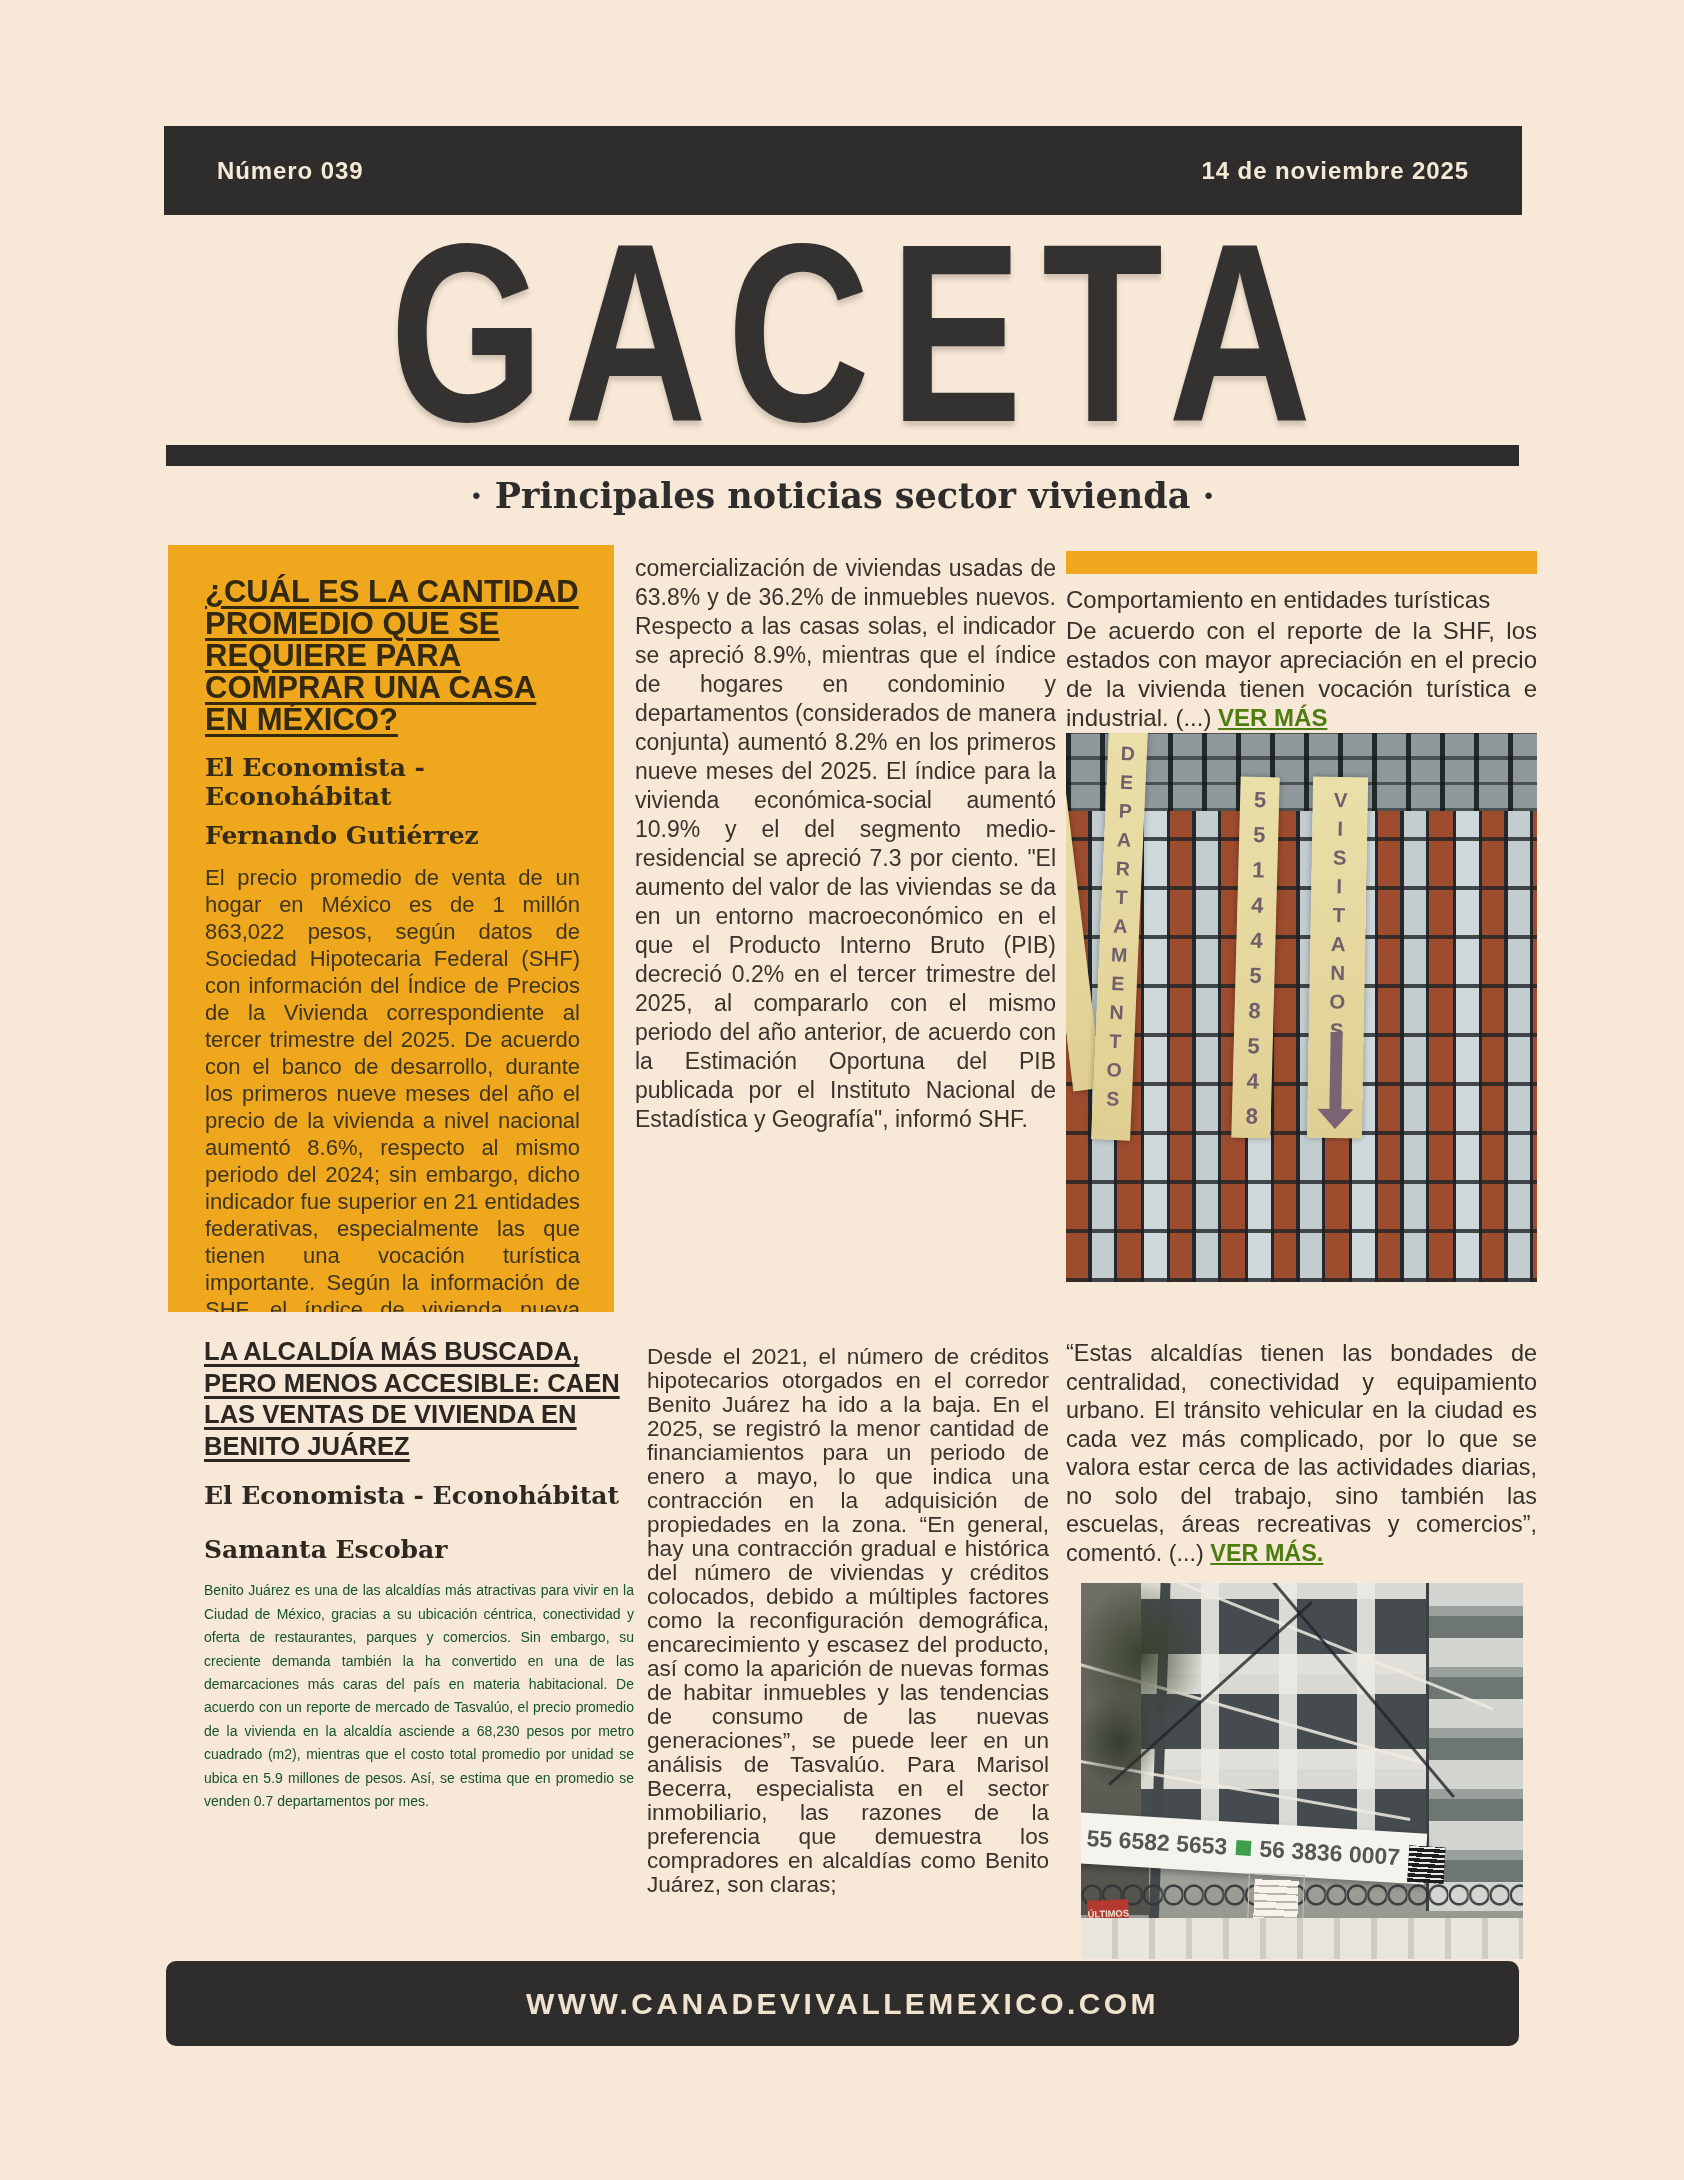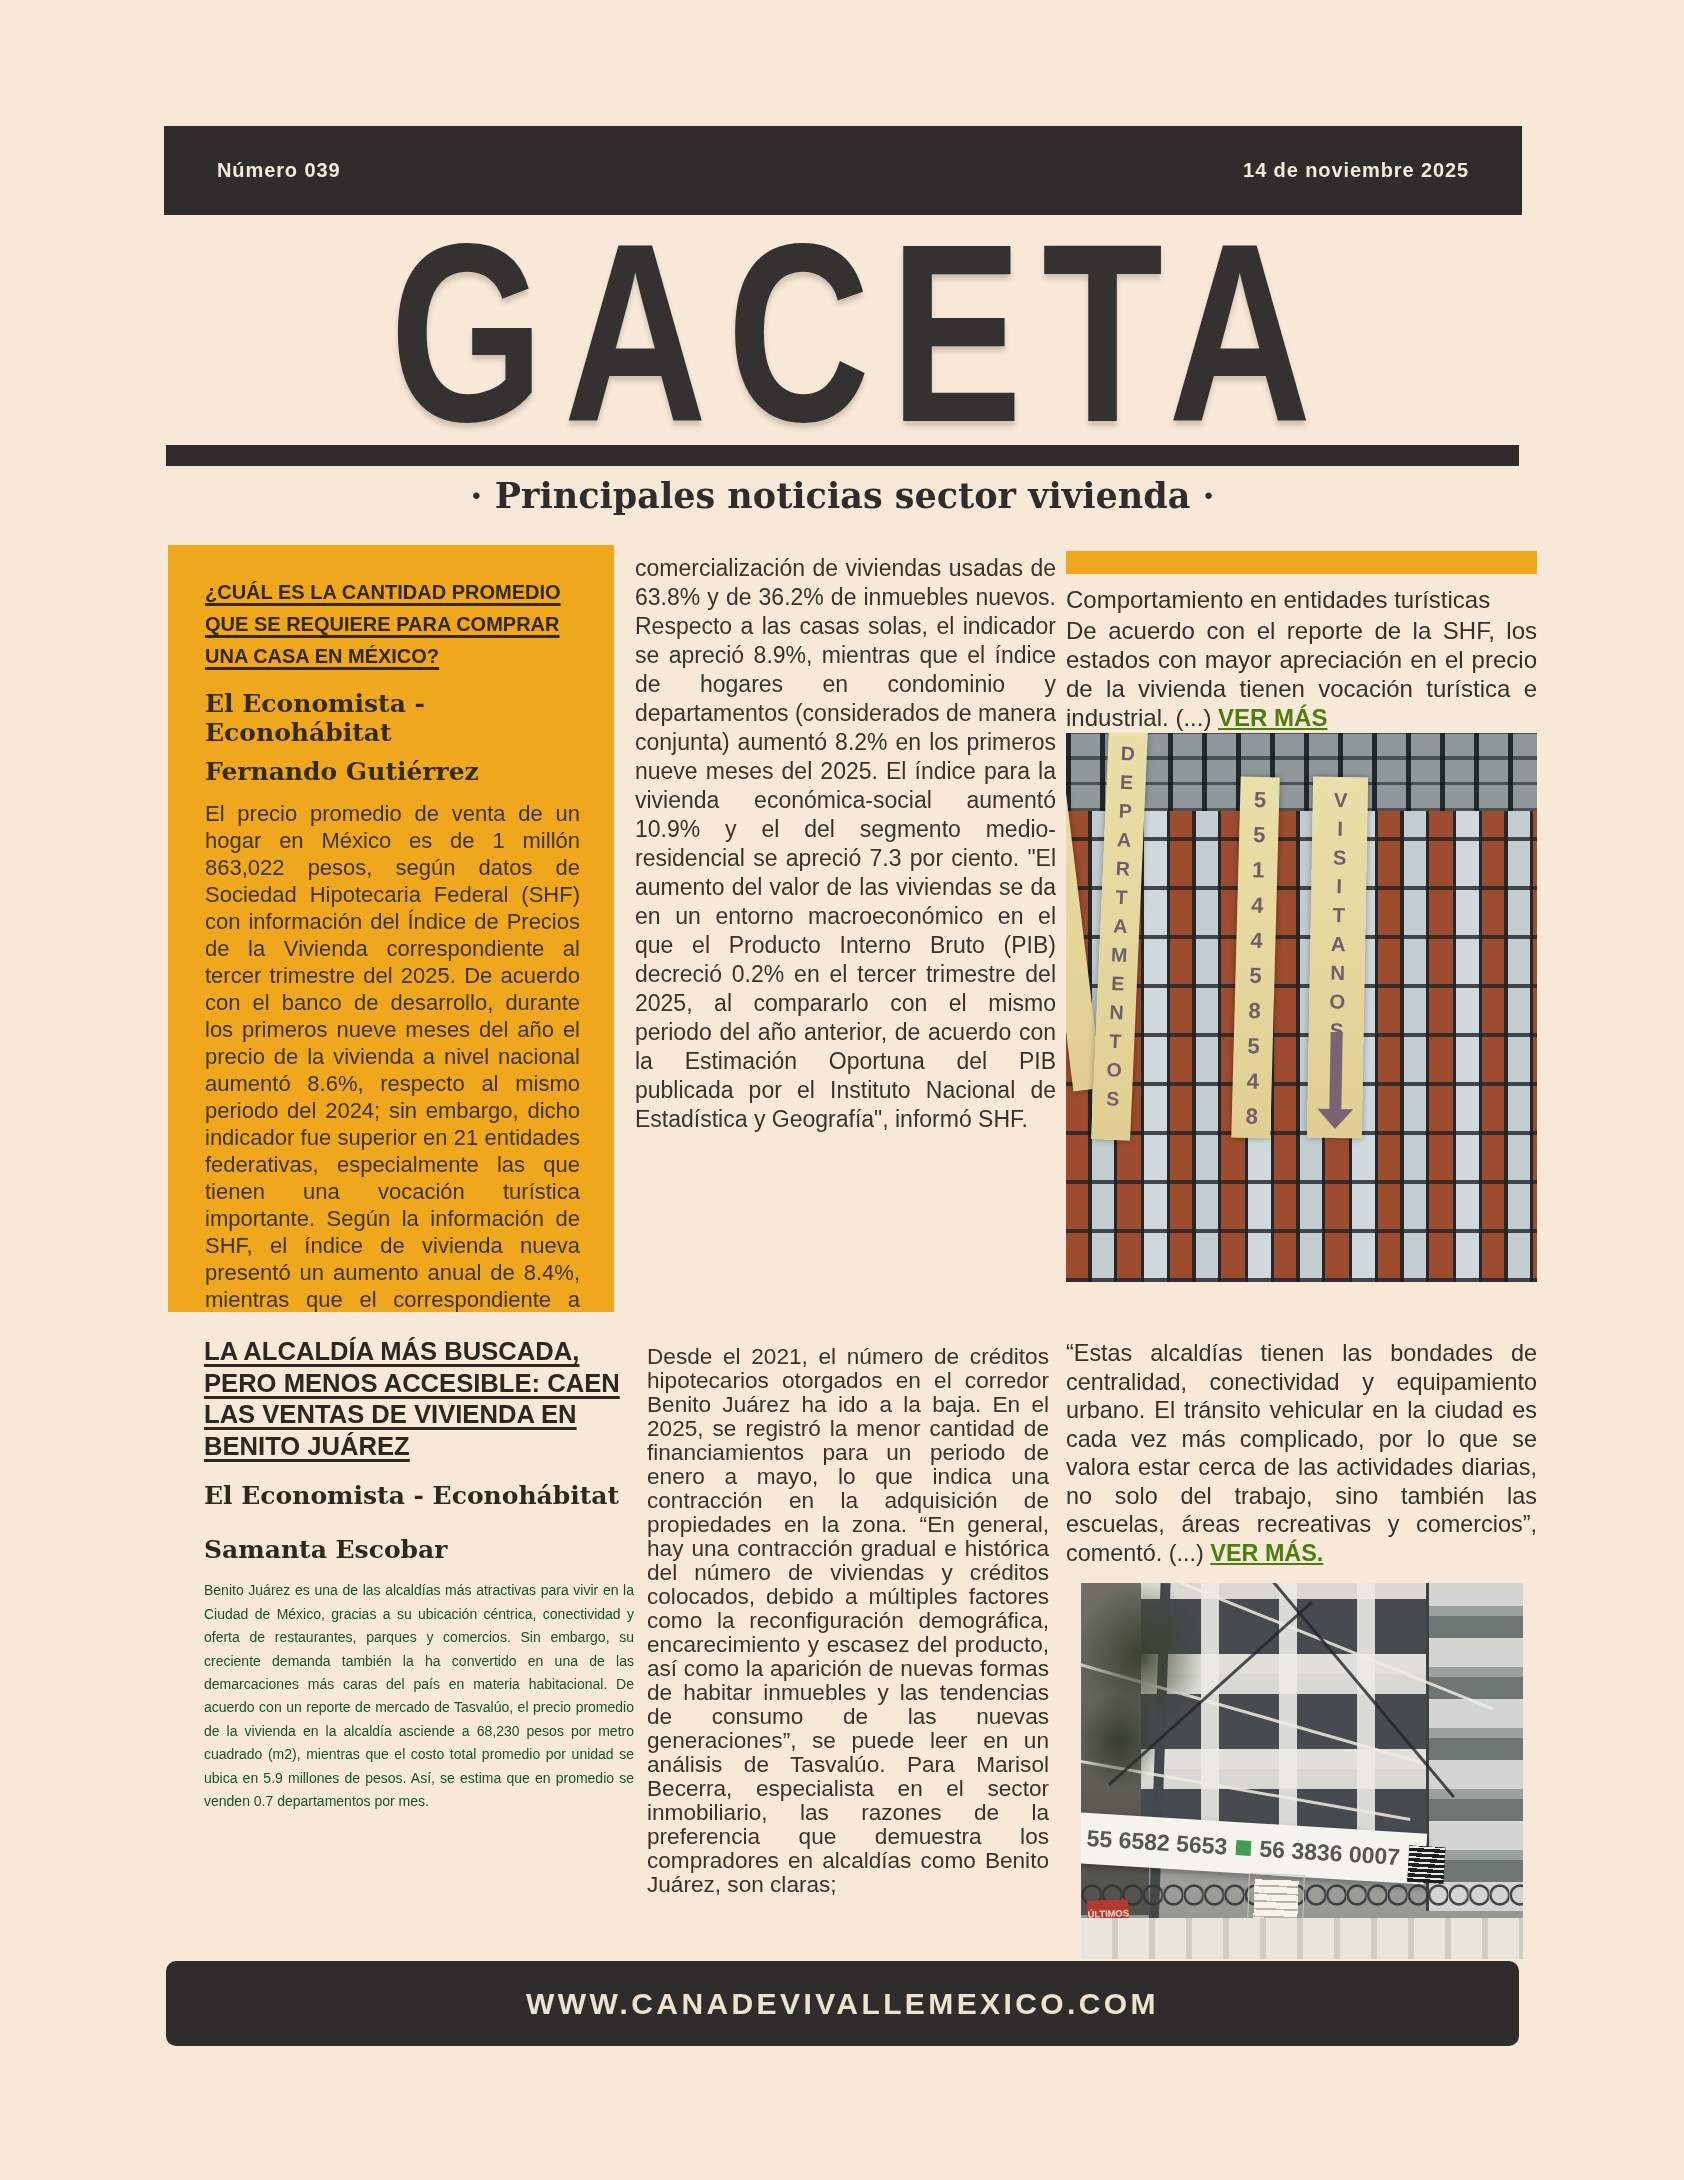--- a/index.html
+++ b/index.html
@@ -8,21 +8,21 @@
     background:#f8e8d8;
     font-family:"Liberation Sans",sans-serif;
     overflow:hidden;
   }
 
   
   .topbar{
     position:absolute;left:164px;top:126px;width:1358px;height:89px;
     background:#2e2d2b;display:flex;align-items:center;justify-content:space-between;
     padding:0 53px;box-sizing:border-box;
-    color:#f5ead8;font-weight:bold;font-size:20px;letter-spacing:0.9px;
+    color:#f5ead8;font-weight:bold;font-size:24px;letter-spacing:0.9px;
   }
 
   
   .masthead{position:absolute;left:11px;right:0;top:210px;text-align:center;color:#343230;}
   .masthead-inner{
     display:inline-block;font-weight:bold;font-size:254px;line-height:247px;
     letter-spacing:25.6px;margin-right:-25.6px;
     transform:scaleX(0.78);transform-origin:50% 50%;
     text-shadow:0 5.1px 6px rgba(70,55,40,0.22);
     white-space:nowrap;
@@ -33,21 +33,21 @@
     font-family:"DejaVu Serif","Liberation Serif",serif;font-weight:bold;
     font-size:35px;color:#2e2d2b;
   }
 
   
   .story1-box{
     position:absolute;left:168px;top:545px;width:446px;height:767px;
     background:#efa71e;padding:31px 34px 0 37px;box-sizing:border-box;overflow:hidden;z-index:1;
   }
   .headline{
-    font-weight:bold;font-size:20px;line-height:32px;color:#33290f;
+    font-weight:bold;font-size:31px;line-height:32px;color:#33290f;
     text-decoration:underline;text-decoration-thickness:2.6px;text-underline-offset:4.3px;
   }
   .source{font-family:"DejaVu Serif","Liberation Serif",serif;font-weight:bold;font-size:25px;color:#332b16;margin-top:17px;}
   .author{font-family:"DejaVu Serif","Liberation Serif",serif;font-weight:bold;font-size:25px;color:#332b16;margin-top:10.2px;}
   .body-text{font-size:22px;line-height:27px;text-align:justify;color:#3e3520;margin-top:13.6px;}
 
   .col{position:absolute;z-index:1;}
   .s1c2{left:635px;top:554px;width:421px;}
   .bt-mid{font-size:23px;line-height:29px;text-align:justify;color:#39332c;margin:0;}
 

